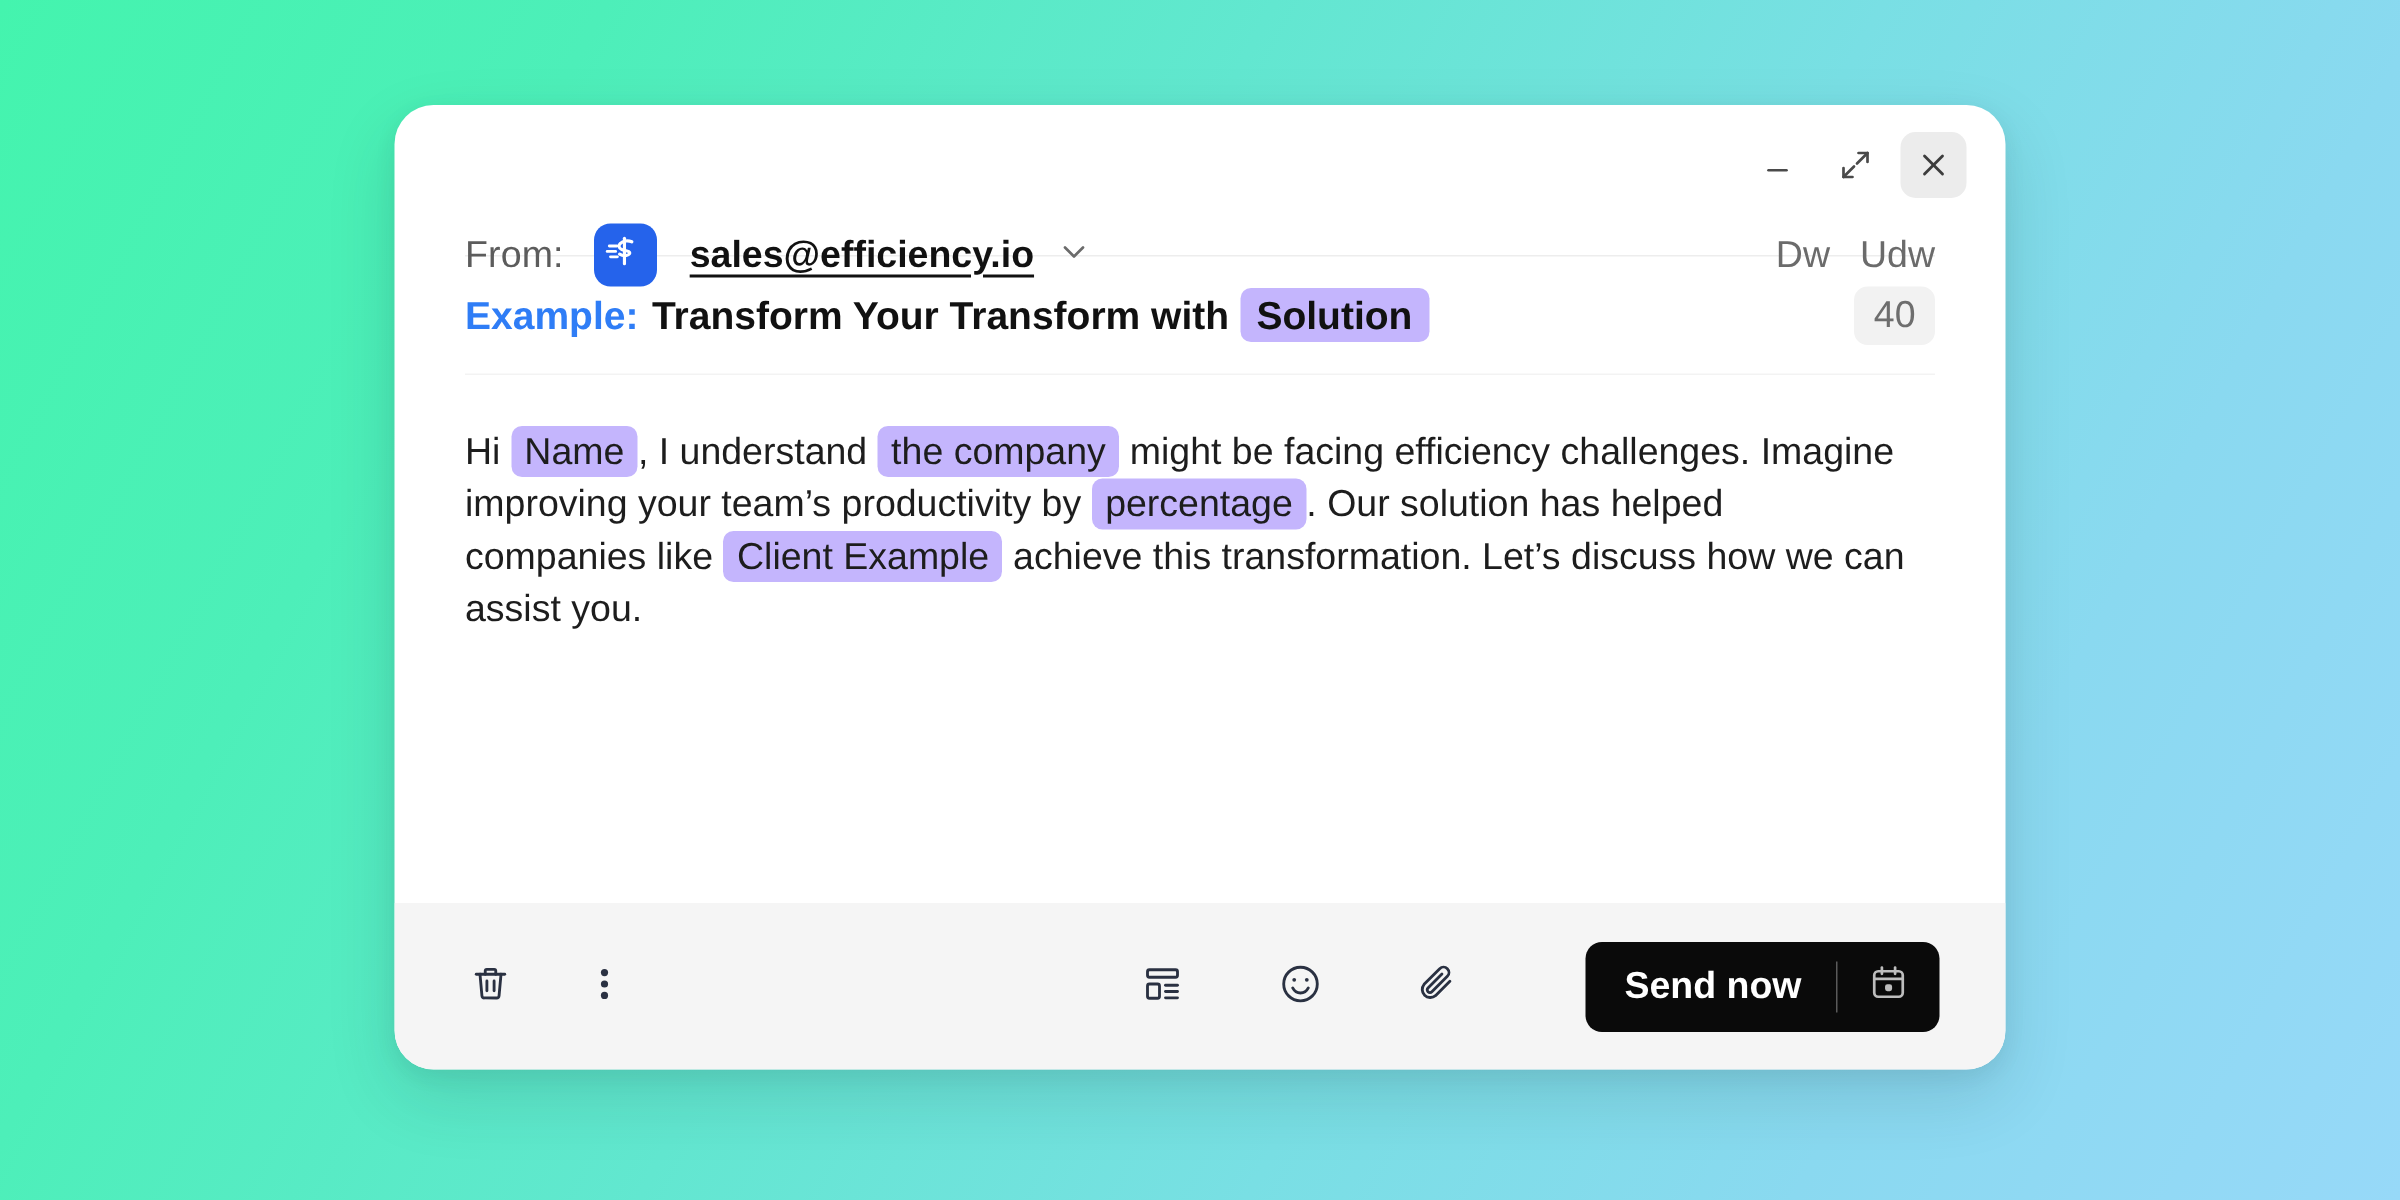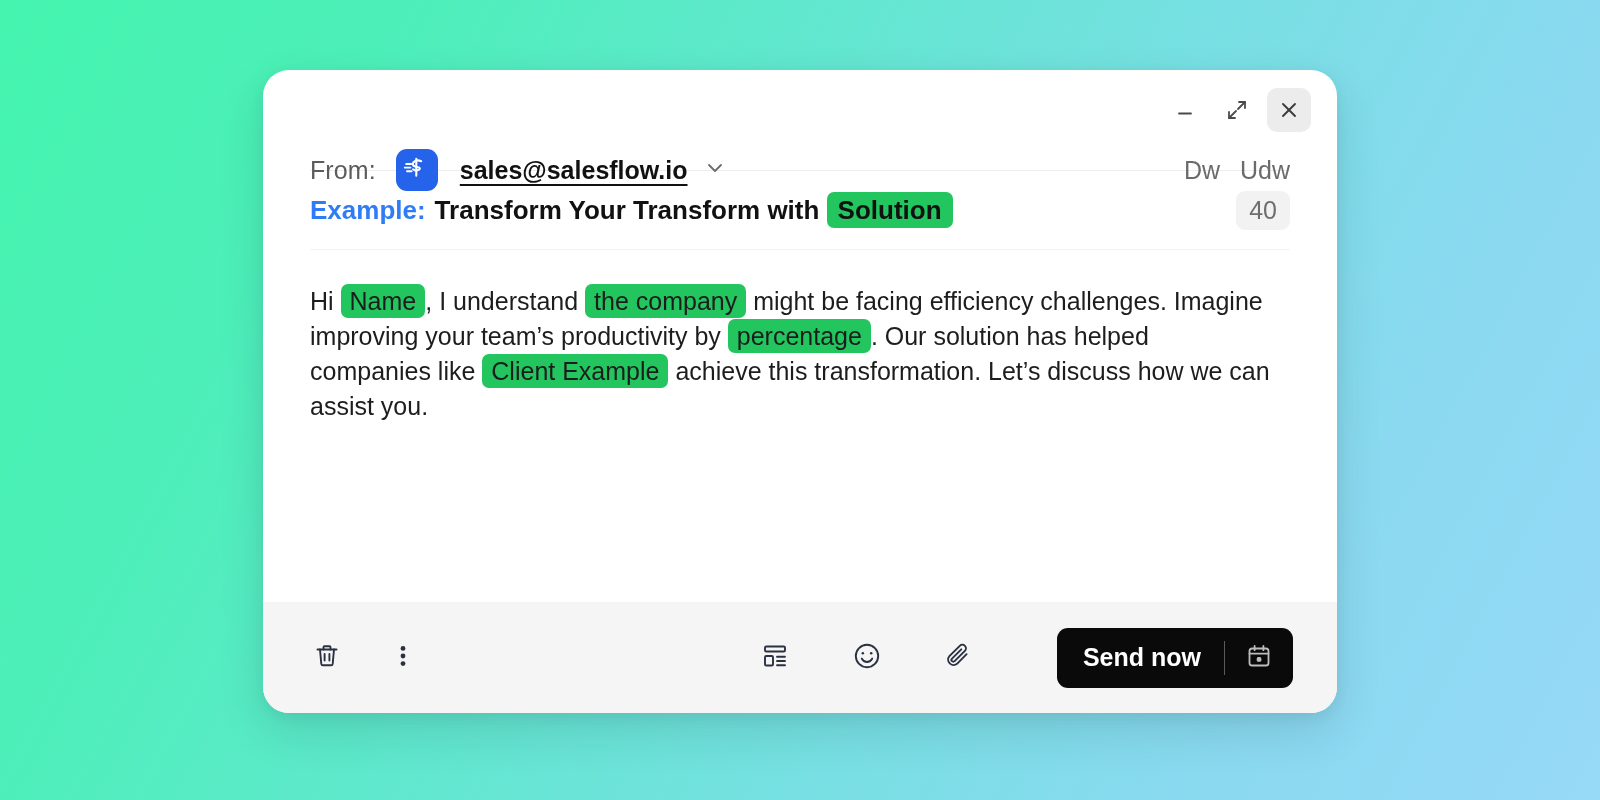--- a/index.html
+++ b/index.html
@@ -140,21 +140,21 @@
     padding-top: 34px;
     flex: 1;
     font-size: 25px;
     line-height: 35px;
     color: #1d1d1d;
     cursor: text;
   }
   .body-area p { max-width: 960px; }
 
   .token {
-    background: #22c55e;
+    background: #c4b5fd;
     border-radius: 7px;
     padding: 2px 9px;
     display: inline-block;
     line-height: 30px;
   }
   .subject-text .token { padding: 3px 11px; }
 
   
   .footer {
     height: 111px;
@@ -251,21 +251,21 @@
         <svg width="28" height="28" viewBox="0 0 28 28" fill="none">
           <path d="M18.2 7.2c-2.6-1.1-5.9-0.7-7.6 1.0-1.5 1.5-1.0 3.3 0.9 4.1 1.4 0.6 3.6 0.8 4.7 1.4 1.0 0.6 0.7 1.7-0.5 2.2-1.6 0.7-4.0 0.5-5.6-0.5" stroke="#ffffff" stroke-width="2.1" stroke-linecap="round" fill="none"></path>
           <line x1="13.3" y1="4.8" x2="13.3" y2="21.8" stroke="#ffffff" stroke-width="2.1" stroke-linecap="round"></line>
           <line x1="3.2" y1="10.0" x2="8.2" y2="10.0" stroke="#ffffff" stroke-width="1.9" stroke-linecap="round"></line>
           <line x1="1.8" y1="13.6" x2="7.4" y2="13.6" stroke="#ffffff" stroke-width="1.9" stroke-linecap="round"></line>
           <line x1="4.0" y1="17.2" x2="8.6" y2="17.2" stroke="#ffffff" stroke-width="1.9" stroke-linecap="round"></line>
         </svg>
       </span>
     </span>
 
-    <span class="from-email">sales@salesflow.io</span>
+    <span class="from-email">sales@efficiency.io</span>
 
     <span class="from-chevron">
       <span>
         <svg width="22" height="22" viewBox="0 0 22 22" fill="none" stroke="#6b6b6b" stroke-width="1.8" stroke-linecap="round" stroke-linejoin="round">
           <polyline points="5,8 11,14 17,8"></polyline>
         </svg>
       </span>
     </span>
 
     <span class="from-spacer"></span>

